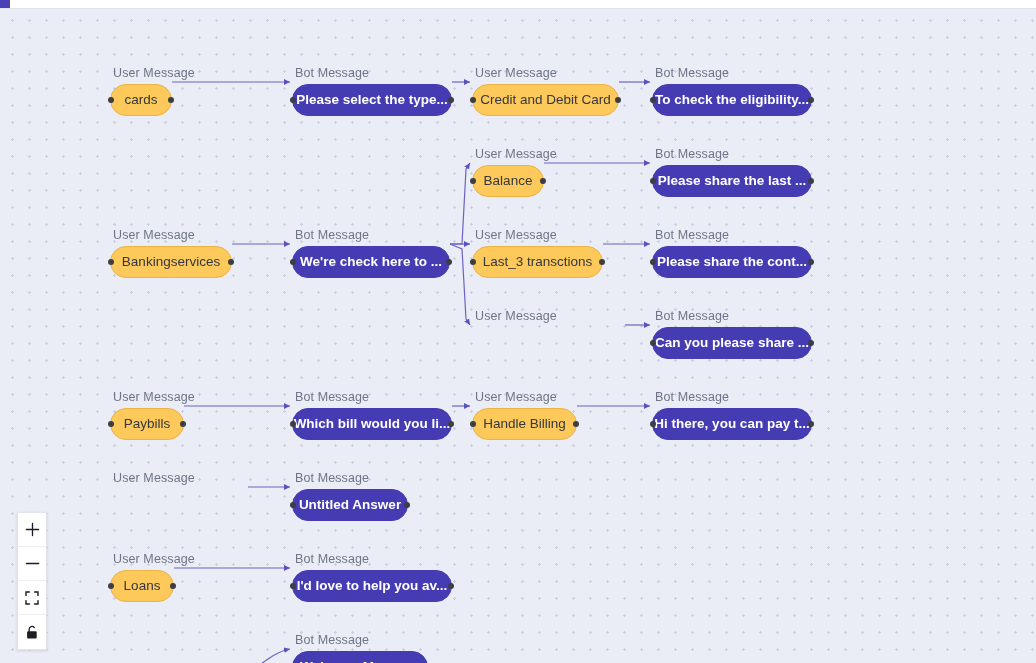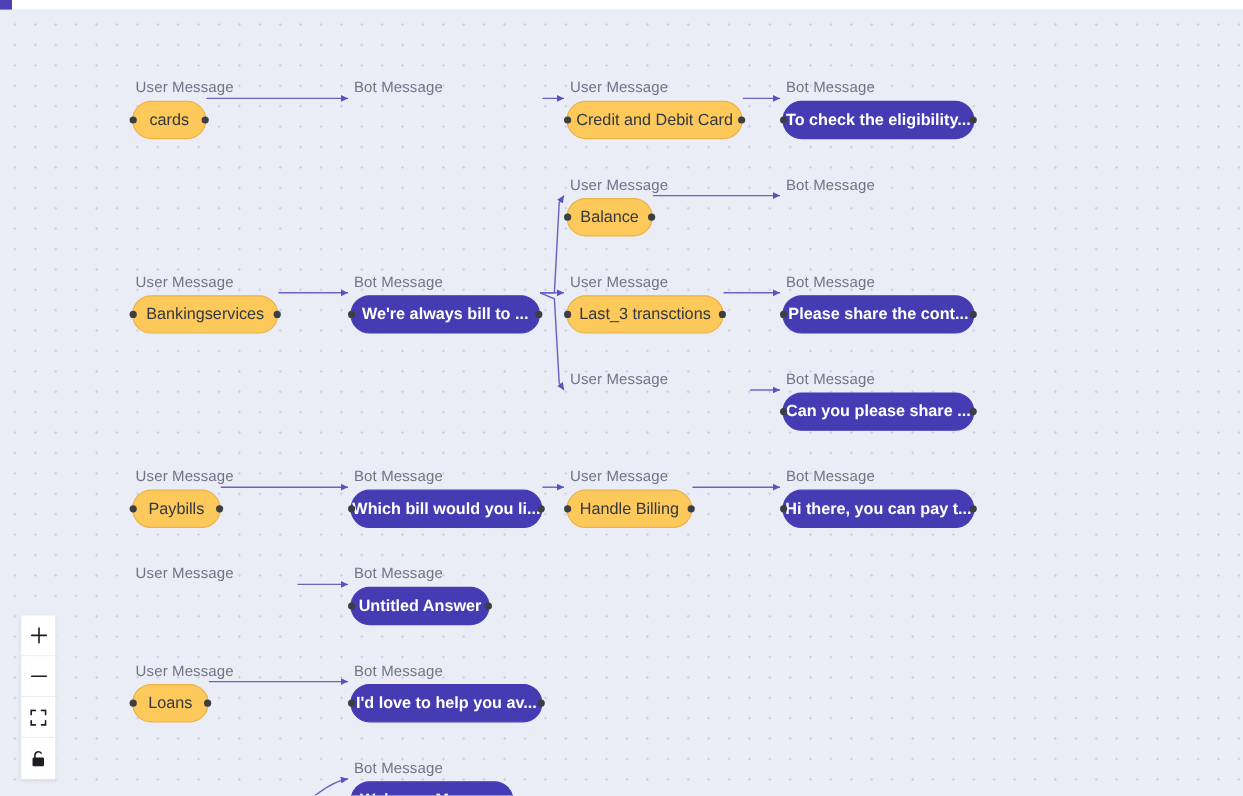--- a/index.html
+++ b/index.html
@@ -119,20 +119,25 @@
         <div class="node-wrap" style="left: 110px; top: 57px;">
           <div class="node-label">User Message</div>
           <div class="node user" style="width: 62px;">
             <span class="handle l"></span>
             <span>cards</span>
             <span class="handle r"></span>
           </div>
         </div>
         <div class="node-wrap" style="left: 292px; top: 57px;">
           <div class="node-label">Bot Message</div>
+          <div class="node bot" style="width: 160px;">
+            <span class="handle l"></span>
+            <span>Please select the type...</span>
+            <span class="handle r"></span>
+          </div>
         </div>
         <div class="node-wrap" style="left: 472px; top: 57px;">
           <div class="node-label">User Message</div>
           <div class="node user" style="width: 147px;">
             <span class="handle l"></span>
             <span>Credit and Debit Card</span>
             <span class="handle r"></span>
           </div>
         </div>
         <div class="node-wrap" style="left: 652px; top: 57px;">
@@ -146,34 +151,39 @@
         <div class="node-wrap" style="left: 472px; top: 138px;">
           <div class="node-label">User Message</div>
           <div class="node user" style="width: 72px;">
             <span class="handle l"></span>
             <span>Balance</span>
             <span class="handle r"></span>
           </div>
         </div>
         <div class="node-wrap" style="left: 652px; top: 138px;">
           <div class="node-label">Bot Message</div>
+          <div class="node bot" style="width: 160px;">
+            <span class="handle l"></span>
+            <span>Please share the last ...</span>
+            <span class="handle r"></span>
+          </div>
         </div>
         <div class="node-wrap" style="left: 110px; top: 219px;">
           <div class="node-label">User Message</div>
           <div class="node user" style="width: 122px;">
             <span class="handle l"></span>
             <span>Bankingservices</span>
             <span class="handle r"></span>
           </div>
         </div>
         <div class="node-wrap" style="left: 292px; top: 219px;">
           <div class="node-label">Bot Message</div>
           <div class="node bot" style="width: 158px;">
             <span class="handle l"></span>
-            <span>We're always bill to ...</span>
+            <span>We're check here to ...</span>
             <span class="handle r"></span>
           </div>
         </div>
         <div class="node-wrap" style="left: 472px; top: 219px;">
           <div class="node-label">User Message</div>
           <div class="node user" style="width: 131px;">
             <span class="handle l"></span>
             <span>Last_3 transctions</span>
             <span class="handle r"></span>
           </div>

